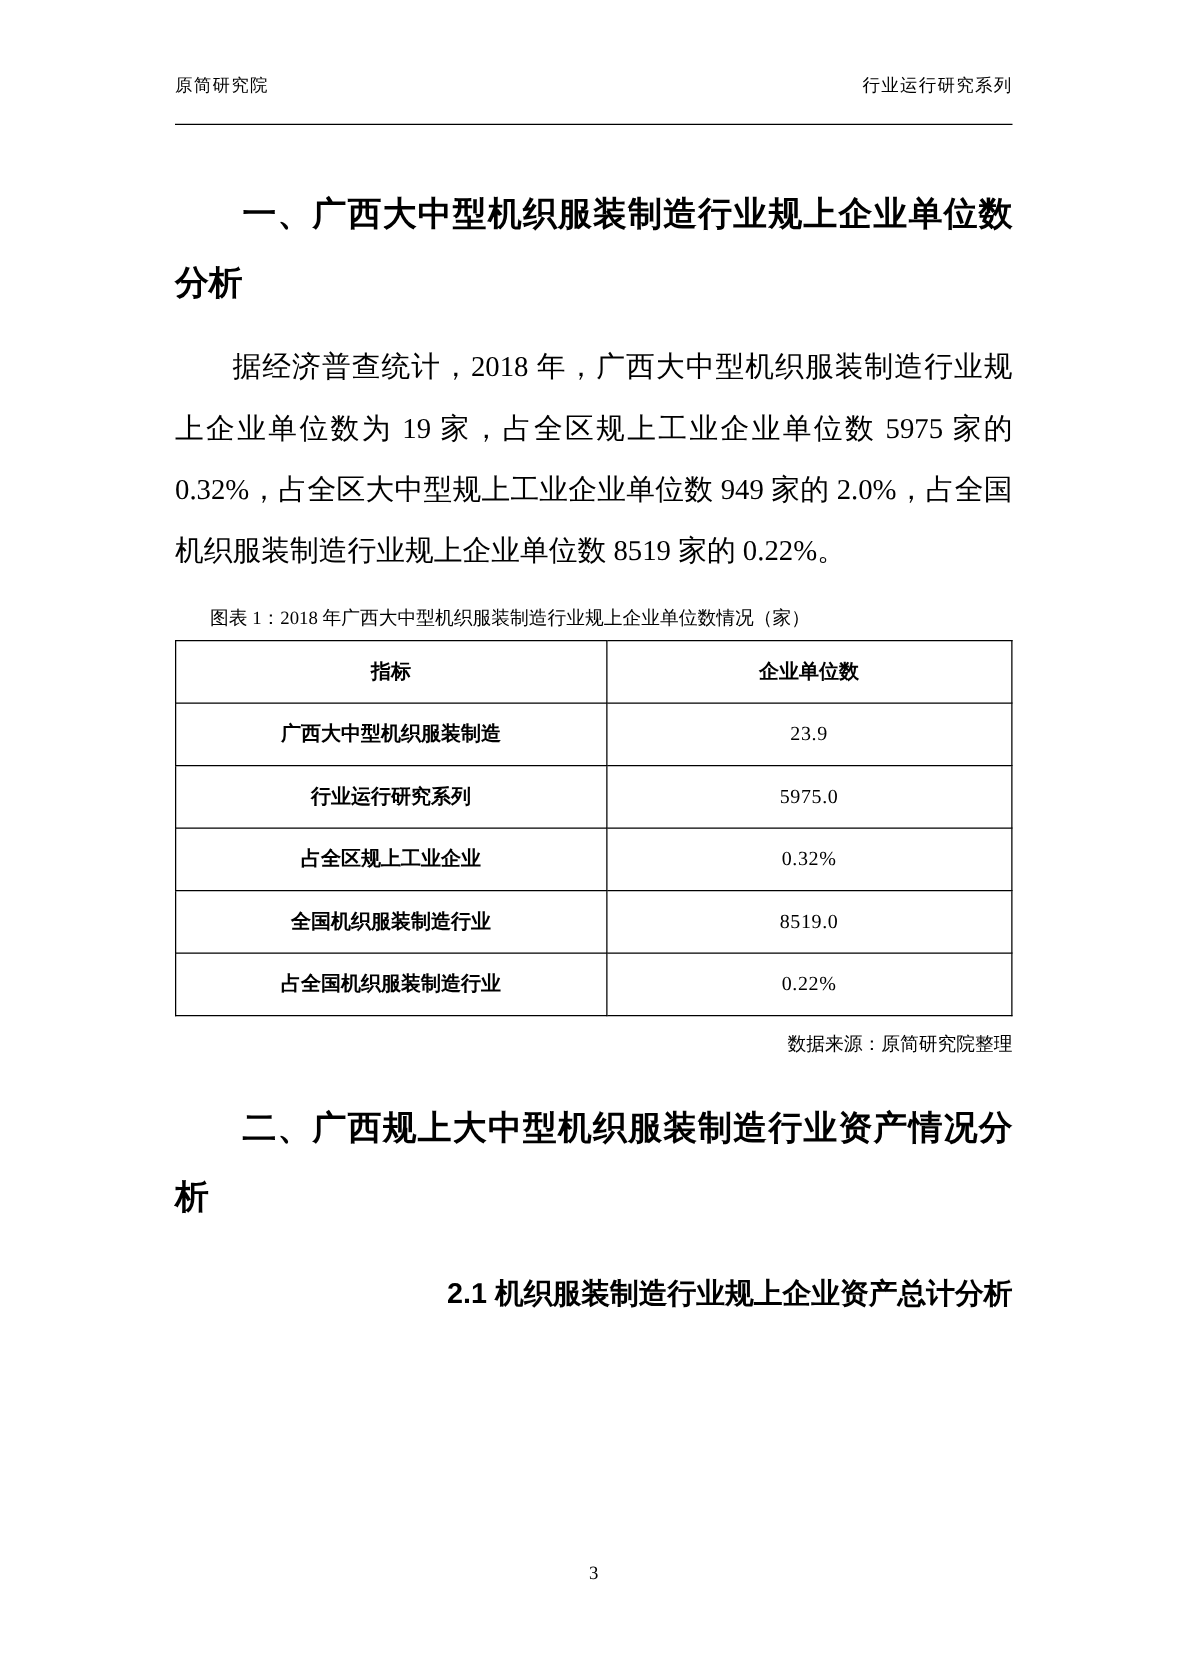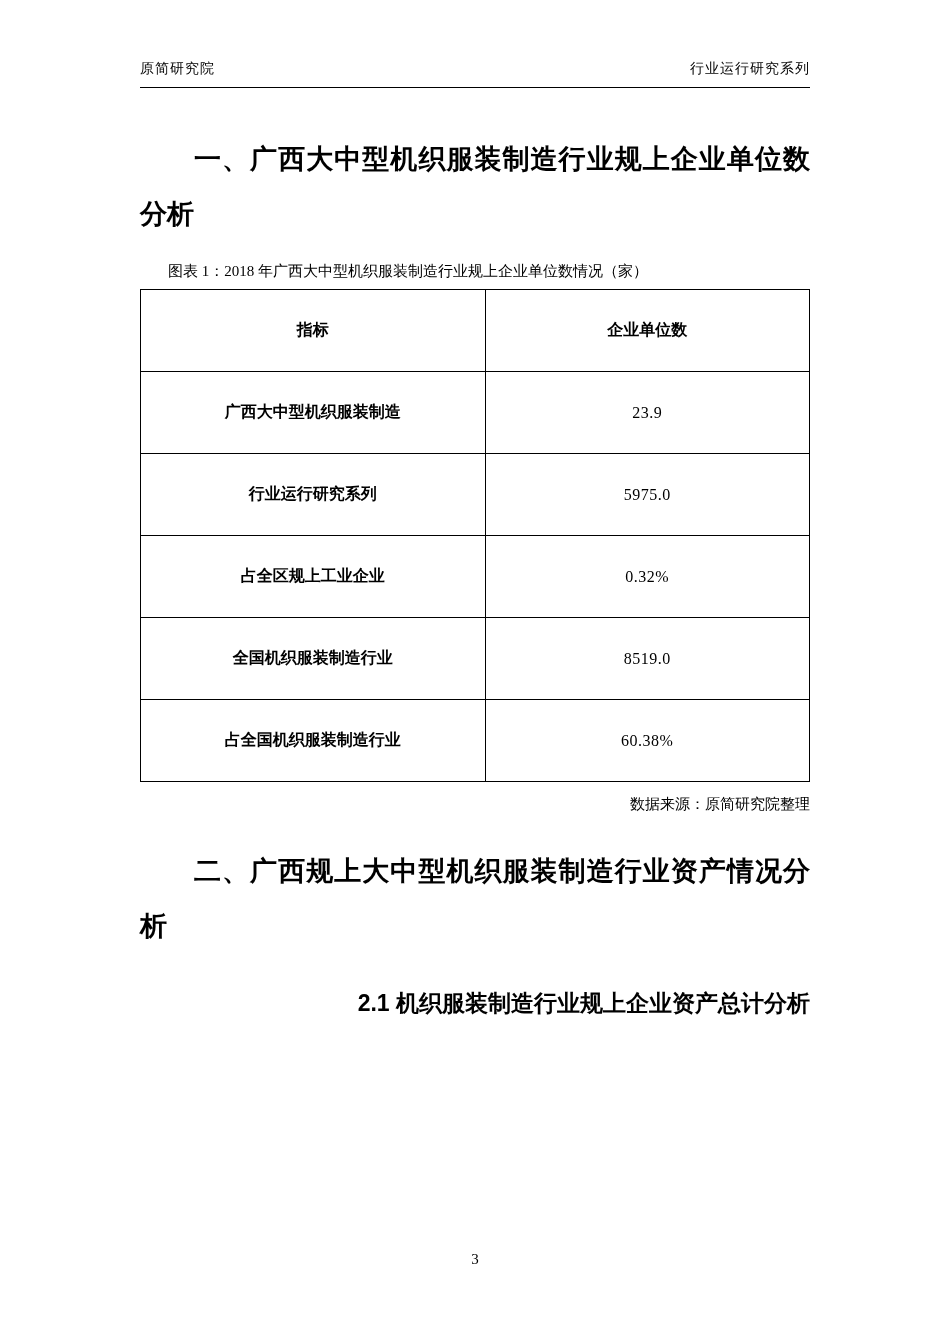--- a/index.html
+++ b/index.html
@@ -10,21 +10,21 @@
     font-family:"Liberation Serif", serif;
     position:relative;
     overflow:hidden;
   }
   .page { position:absolute; inset:0; padding:60px 140px 0 140px; box-sizing:border-box; }
 
   .doc-header {
     display:flex; justify-content:space-between; align-items:center;
     font-size:14px;
     letter-spacing:1px;
-    padding-bottom:9px;
+    padding-bottom:21px;
     border-bottom:1.5px solid #000;
     gap:36px;
   }
 
   .h-big {
     font-family:Liberation Sans, sans-serif;
     font-weight:700;
     font-size:27px;
     line-height:55px;
     margin:0;
@@ -51,21 +51,21 @@
     width:100%;
     border-collapse:collapse;
     margin-top:8px;
     table-layout:fixed;
   }
   .data-table th, .data-table td {
     border:1.5px solid #000;
     height:49px;
     text-align:center;
     vertical-align:middle;
-    padding:16px;
+    padding:0;
   }
   .th-cell, .label-cell {
     font-family:"Liberation Sans", sans-serif;
     font-weight:700;
     font-size:16px;
   }
   .value-cell { font-size:16px; font-weight:400; letter-spacing:0.5px; }
   .col-indicator { width:51.5%; }
   .col-value { width:48.5%; }
 
@@ -91,20 +91,21 @@
 
 <div class="page">
 
   <header class="doc-header">
     <span>原简研究院</span>
     <span>行业运行研究系列</span>
   </header>
 
   <h1 class="h-big h1">一、广西大中型机织服装制造行业规上企业单位数分析</h1>
 
+  <p class="body-p">据经济普查统计，2018 年，广西大中型机织服装制造行业规上企业单位数为 19 家，占全区规上工业企业单位数 5975 家的 0.32%，占全区大中型规上工业企业单位数 949 家的 2.0%，占全国机织服装制造行业规上企业单位数 8519 家的 0.22%。</p>
 
   <div class="caption">图表 1：2018 年广西大中型机织服装制造行业规上企业单位数情况（家）</div>
 
   <table class="data-table">
     <colgroup>
       <col class="col-indicator">
       <col class="col-value">
     </colgroup>
     <thead>
       <tr>
@@ -124,21 +125,21 @@
       <tr>
         <td class="label-cell">占全区规上工业企业</td>
         <td class="value-cell">0.32%</td>
       </tr>
       <tr>
         <td class="label-cell">全国机织服装制造行业</td>
         <td class="value-cell">8519.0</td>
       </tr>
       <tr>
         <td class="label-cell">占全国机织服装制造行业</td>
-        <td class="value-cell">60.38%</td>
+        <td class="value-cell">0.22%</td>
       </tr>
     </tbody>
   </table>
 
   <div class="source-note">数据来源：原简研究院整理</div>
 
   <h1 class="h-big h2">二、广西规上大中型机织服装制造行业资产情况分析</h1>
 
   <h2 class="sub-h">2.1 机织服装制造行业规上企业资产总计分析</h2>
 

